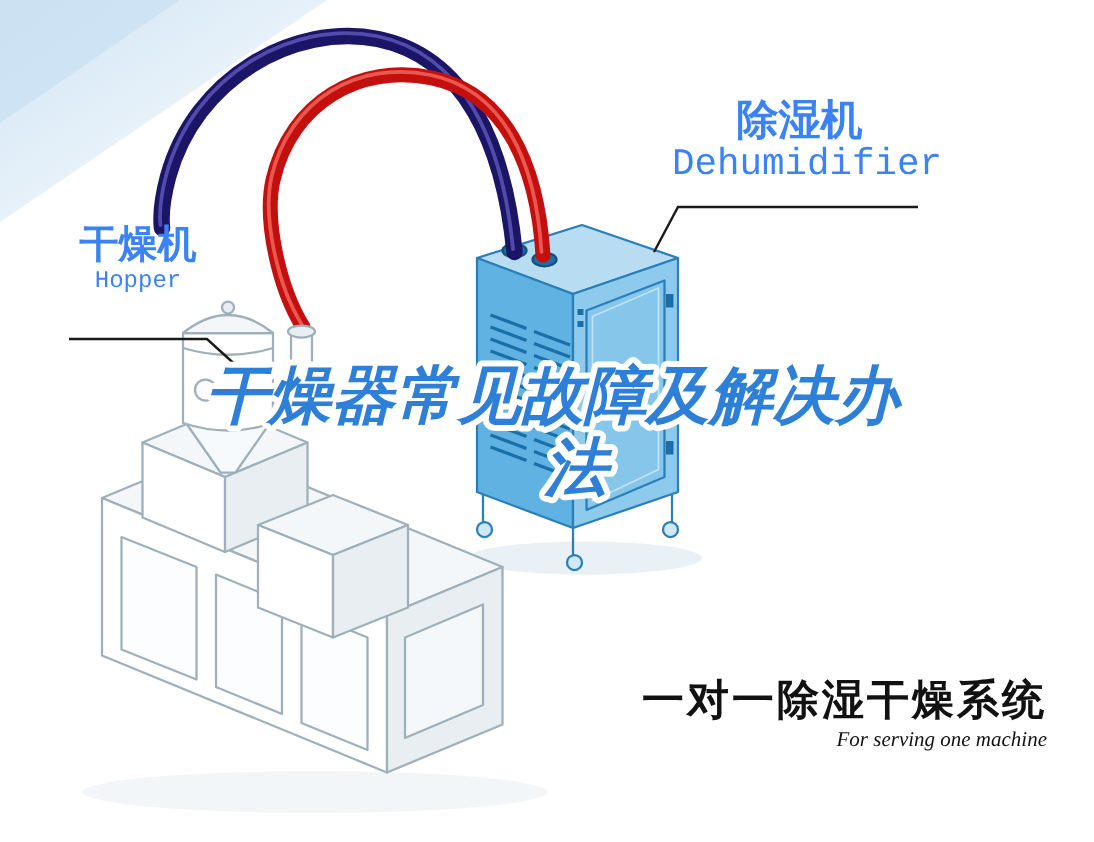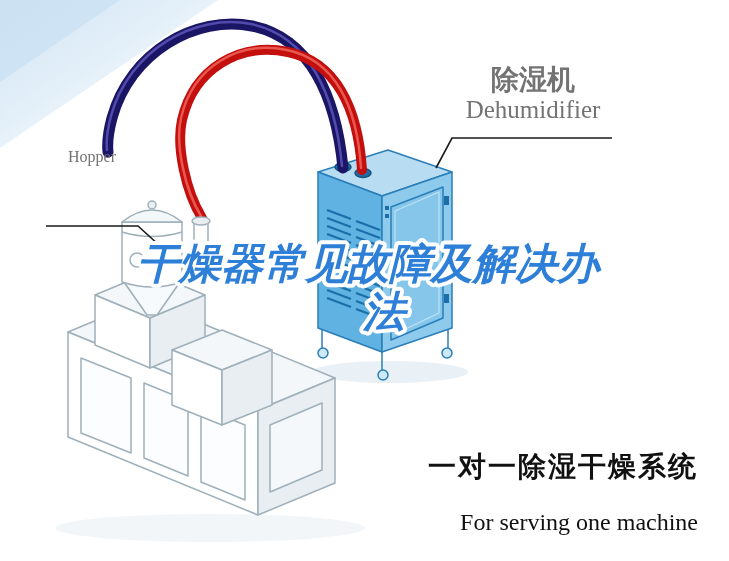--- a/index.html
+++ b/index.html
@@ -4,32 +4,32 @@
 <style>
   html,body{margin:0;padding:0;background:#ffffff;}
   .canvas{
     position:relative;
     width:729px;height:561px;
     background:#ffffff;
     overflow:hidden;
     font-family:"Liberation Sans", sans-serif;
   }
   .canvas svg{position:absolute;left:0;top:0;}
-  .label-block{position:absolute;text-align:center;line-height:1.15;color:#737373;}
+  .label-block{position:absolute;text-align:center;line-height:1.15;color:#3b82f6;}
   .label-cn{font-weight:bold;font-family:"Liberation Sans", sans-serif;}
-  .label-en{font-family:Liberation Serif, serif;}
+  .label-en{font-family:Liberation Mono, monospace;}
   .hopper-label{left:32px;top:148px;width:120px;}
   .hopper-label .label-cn{font-size:26px;}
   .hopper-label .label-en{font-size:16px;}
   .dehum-label{left:448px;top:64px;width:170px;}
   .dehum-label .label-cn{font-size:28px;}
   .dehum-label .label-en{font-size:25px;}
   .caption-block{position:absolute;left:408px;top:448px;width:290px;text-align:right;color:#111;}
   .caption-cn{font-weight:bold;font-size:28px;letter-spacing:2px;font-family:"Liberation Sans", sans-serif;}
-  .caption-en{font-size:24px;margin-top:23px;font-family:"Liberation Serif", serif;}
+  .caption-en{font-size:14px;margin-top:0;font-family:"Liberation Serif", serif;font-style:italic;}
 </style>
 </head>
 <body>
 
 <div class="canvas">
 
   <svg width="729" height="561" viewBox="0 0 729 561">
     <defs>
       <linearGradient id="cornerGrad" x1="0" y1="0" x2="1" y2="1">
         <stop offset="0" stop-color="#cfe4f4"></stop>
@@ -126,20 +126,21 @@
       <path d="M612,138 L452,138 L436,168"></path>
     </g>
 
     <g font-family="Liberation Sans, sans-serif" font-weight="bold" font-style="italic" font-size="42" text-anchor="middle" fill="#2e7fd8" stroke="#ffffff" stroke-width="8" paint-order="stroke" stroke-linejoin="round">
       <text x="368" y="278">干燥器常见故障及解决办</text>
       <text x="384" y="326">法</text>
     </g>
   </svg>
 
   <div class="label-block hopper-label">
+    <div class="label-cn">干燥机</div>
     <div class="label-en">Hopper</div>
   </div>
 
   <div class="label-block dehum-label">
     <div class="label-cn">除湿机</div>
     <div class="label-en">Dehumidifier</div>
   </div>
 
   <div class="caption-block">
     <div class="caption-cn">一对一除湿干燥系统</div>

